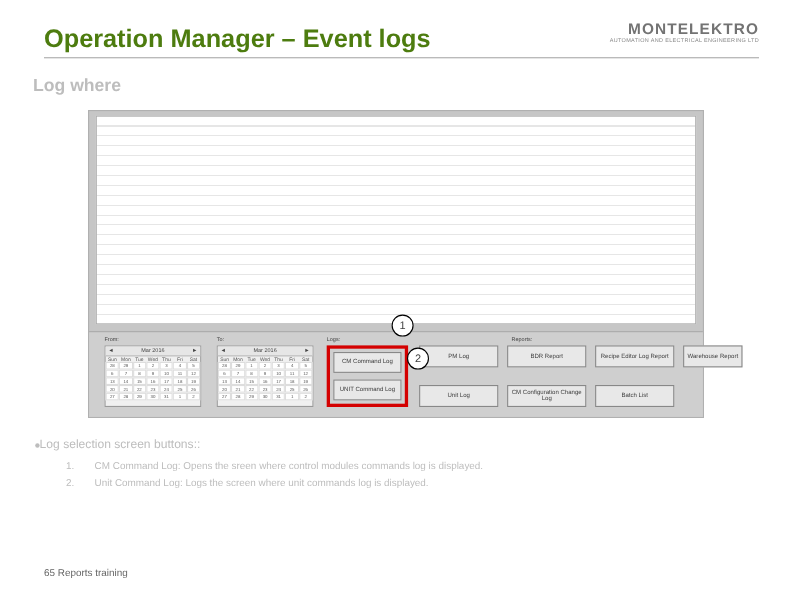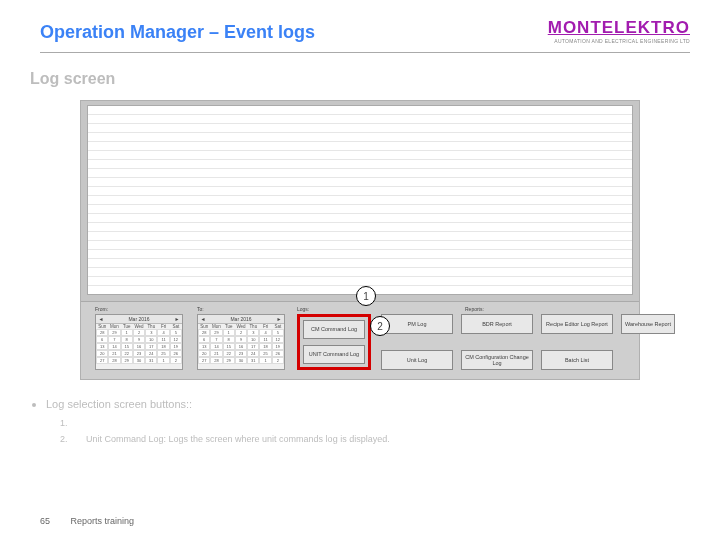--- a/index.html
+++ b/index.html
@@ -4,23 +4,23 @@
 <style>
   * { box-sizing: border-box; margin: 0; padding: 0; }
   body {
     width: 720px; height: 540px;
     font-family: Arial, Helvetica, sans-serif;
     background: #fff; color: #404040;
     position: relative; overflow: hidden;
   }
   
   .hdr { position:absolute; left:40px; top:22px; right:30px; }
-  .title { font-size:18px; font-weight:bold; color:#3b82f6; }
+  .title { font-size:23px; font-weight:bold; color:#4d7c0f; }
   .logo { position:absolute; right:0; top:-4px; text-align:right; }
-  .logo .brand { font-size:17px; font-weight:bold; letter-spacing:1px; color:#a21caf;text-decoration:underline; }
+  .logo .brand { font-size:14px; font-weight:bold; letter-spacing:1px; color:#737373; }
   .logo .tag { font-size:5px; color:#888; letter-spacing:0.3px; }
   .rule { position:absolute; left:40px; right:30px; top:52px; height:1px; background:#aaa; }
   
   .sub { position:absolute; left:30px; top:70px; font-size:16px; font-weight:bold; color:#bdbdbd; }
   
   .shot {
     position:absolute; left:80px; top:100px; width:560px; height:280px;
     background:#c6c6c6; border:1px solid #b0b0b0;
   }
   
@@ -78,42 +78,42 @@
   
   .bubble {
     position:absolute; width:20px; height:20px; border:1.5px solid #000;
     border-radius:50%; background:#fff; font-size:10px;
     display:flex; align-items:center; justify-content:center; font-weight:normal;
   }
   .b1 { left:356px; top:286px; }
   .b2 { left:370px; top:316px; }
   
   .desc { position:absolute; left:32px; top:398px; right:30px; font-size:11px; color:#bdbdbd; }
-  .desc .lead { display:flex; align-items:flex-start; gap:10px; margin-bottom:8px;}
+  .desc .lead { display:flex; align-items:flex-start; margin-bottom:8px;}
   .desc .bullet { width:4px;height:4px;border-radius:50%;background:#bdbdbd; margin-top:5px; flex:none;}
   .desc ol { list-style:none; padding-left:28px; }
   .desc li { font-size:9px; color:#bdbdbd; margin-bottom:6px; display:flex; gap:14px;}
   .desc li .num { width:12px; flex:none; }
   
   .foot { position:absolute; left:40px; bottom:14px; font-size:9px; color:#666; }
-  .foot .pn { margin-right:18px; }
+  .foot .pn { }
 </style>
 </head>
 <body>
 
 <div class="hdr">
   <div class="title">Operation Manager – Event logs</div>
   <div class="logo">
     <div class="brand">MONTELEKTRO</div>
     <div class="tag">AUTOMATION  AND  ELECTRICAL  ENGINEERING  LTD</div>
   </div>
 </div>
 <div class="rule"></div>
 
-<div class="sub">Log screen</div>
+<div class="sub">Log where</div>
 
 <div class="shot">
   <div class="logview"></div>
 
   <div class="strip">
     <div class="callbl one">From:</div>
     <div class="callbl two">To:</div>
 
     <div class="calbox one">
       <div class="calhdr">
@@ -246,20 +246,21 @@
 <div class="bubble b2">2</div>
 
 <div class="desc">
   <div class="lead">
     <span class="bullet"></span>
     <span>Log selection screen buttons::</span>
   </div>
   <ol>
     <li>
       <span class="num">1.</span>
+      <span>CM Command Log: Opens the sreen where control modules commands log is displayed.</span>
     </li>
     <li>
       <span class="num">2.</span>
       <span>Unit Command Log: Logs the screen where unit commands log is displayed.</span>
     </li>
   </ol>
 </div>
 
 <div class="foot">
   <span class="pn">65</span>

